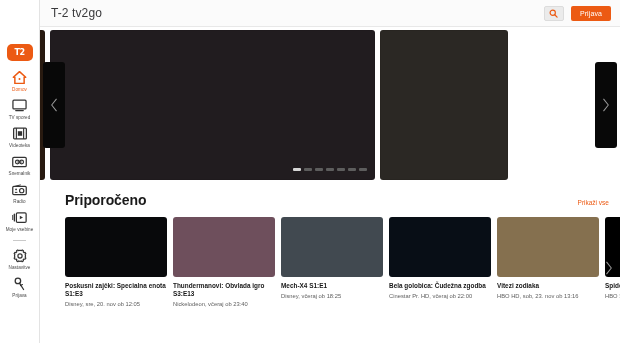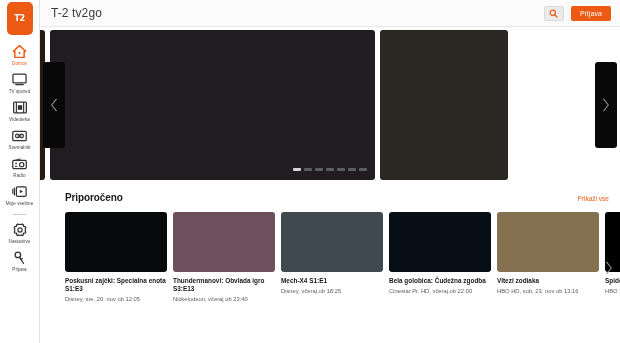--- a/index.html
+++ b/index.html
@@ -15,25 +15,26 @@
   
   .sidebar {
     width: 40px; height: 343px;
     background: #ffffff;
     border-right: 1px solid #e3e3e3;
     display: flex; flex-direction: column; align-items: center;
     flex: 0 0 40px;
     padding-top: 3px;
   }
   .logo {
-    width: 24px; height: 31px; border-radius: 4px;
+    width: 24px; height: 15px; border-radius: 4px;
     background: #ec5a13;
     display: flex; align-items: center; justify-content: center;
     margin-bottom: 7px;
     box-shadow: 0 0 0 1px #ec5a13;
+    margin-top: 42px;
   }
   .logo-text {
     color: #fff; font-size: 8px; font-weight: 700; letter-spacing: -0.4px;
     line-height: 1; font-family: "DejaVu Sans", sans-serif;
   }
   .nav-item {
     width: 40px; display: flex; flex-direction: column;
     align-items: center; justify-content: center;
     padding: 3px 0 2px 0; cursor: pointer;
   }
@@ -99,21 +100,21 @@
     display: flex; align-items: center; justify-content: center;
     cursor: pointer; z-index: 5;
   }
   .hero-arrow.left { left: 3px; }
   .hero-arrow.right { right: 3px; }
   .hero-arrow svg { display: block; }
 
   
   .section { padding: 9px 9px 0 25px; }
   .section-head { display: flex; align-items: baseline; padding-right: 2px; }
-  .section-title { font-size: 10px; font-weight: 700; color: #1a1a1a; letter-spacing: -0.1px; }
+  .section-title { font-size: 14px; font-weight: 700; color: #1a1a1a; letter-spacing: -0.1px; }
   .section-more { margin-left: auto; font-size: 6.5px; color: #ec5a13; cursor: pointer; }
 
   .cards { display: flex; gap: 6px; margin-top: 9px; }
   .card { flex: 0 0 102px; cursor: pointer; }
   .card.clipped { flex: 0 0 31px; overflow: hidden; }
   .thumb { width: 102px; height: 60px; border-radius: 3px; }
   .card-title {
     font-size: 6.4px; font-weight: 700; color: #161616;
     line-height: 8.3px; margin-top: 5px; letter-spacing: 0.02px;
     width: 102px;

